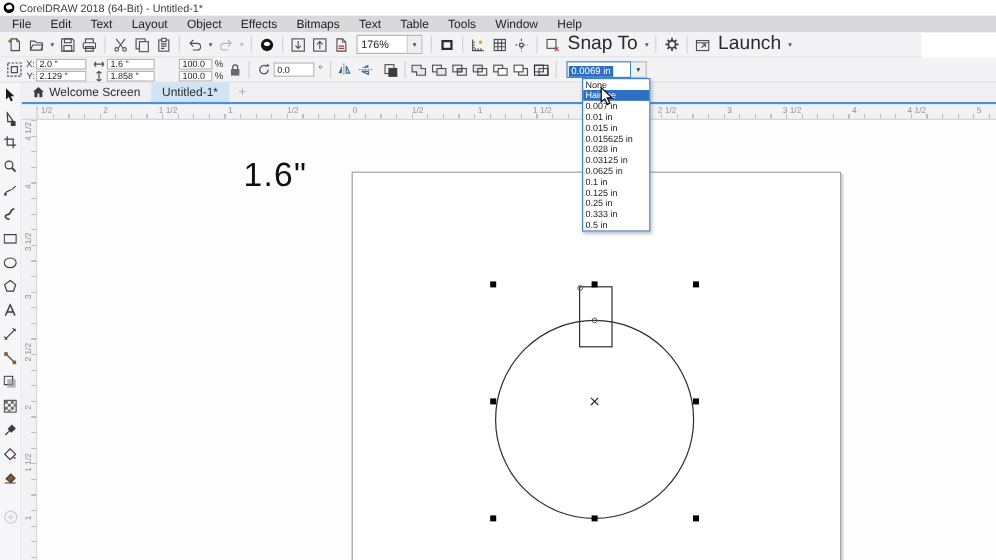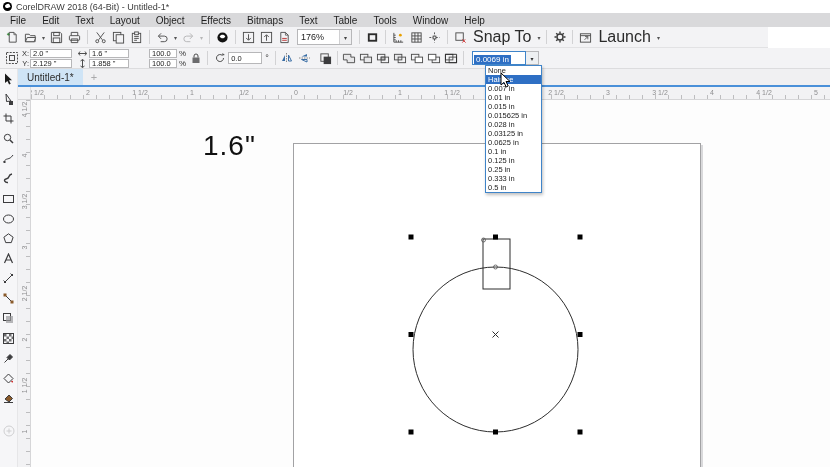--- a/index.html
+++ b/index.html
@@ -453,20 +453,26 @@
       <div class="dd-item">0.25 in</div>
       <div class="dd-item">0.333 in</div>
       <div class="dd-item">0.5 in</div>
     </div>
 
   <svg class="cursor" width="12" height="17" viewBox="0 0 12 17">
     <path d="M1 1v12l3-2.6 2.2 4.6 2-1-2.2-4.5H10z" fill="#fff" stroke="#000" stroke-width="1"></path>
   </svg>
 
   <div class="abs tabrow">
+    <div class="tab">
+      <svg width="10" height="10" viewBox="0 0 10 10">
+          <path d="M5 0.5L0.5 4.5h1.2V9h2.5V6h1.6v3h2.5V4.5h1.2z" fill="#3c3c3e"></path>
+        </svg>
+      <span>Welcome Screen</span>
+    </div>
     <div class="tab active">
       <span>Untitled-1*</span>
     </div>
     <div class="newtab">+</div>
   </div>
 
   <div class="abs toolbox">
     <span class="tool">
         <svg width="9" height="12" viewBox="0 0 9 12">
           <path d="M1 0.5v9.5l2.4-2.1 1.7 3.6 1.6-.8-1.7-3.5H8z" fill="#1a1a1a"></path>

